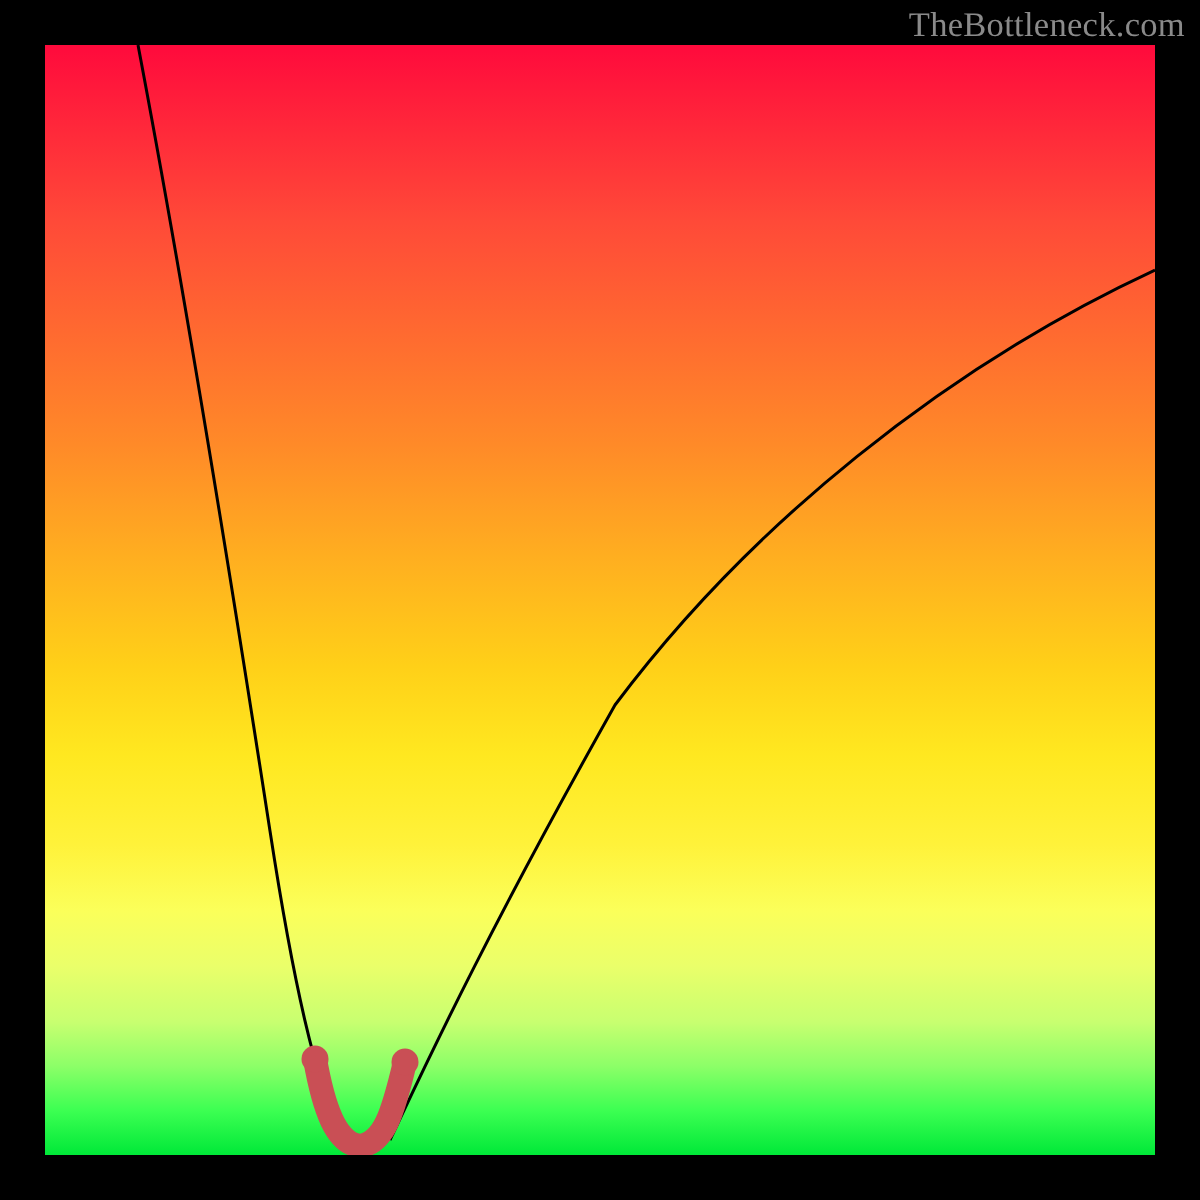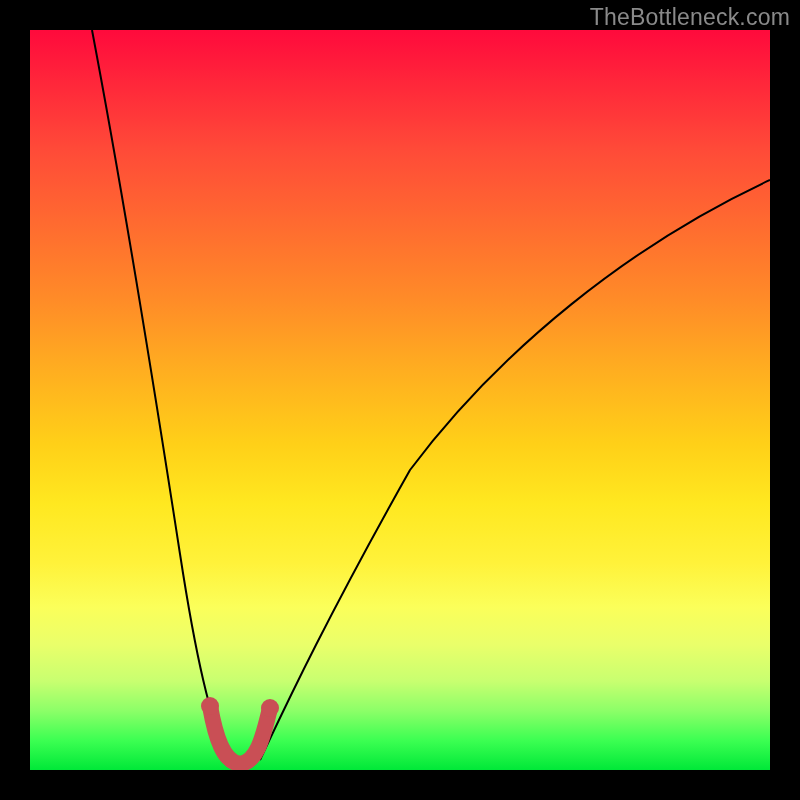--- a/index.html
+++ b/index.html
@@ -9,20 +9,21 @@
     height: 800px;
     background: #000000;
     overflow: hidden;
     font-family: Arial, Helvetica, sans-serif;
   }
   .stage {
     position: relative;
     width: 800px;
     height: 789px;
     background: #000000;
+    font-family: Liberation Serif, serif;
   }
   .plot {
     position: absolute;
     left: 30px;
     top: 30px;
     width: 740px;
     height: 740px;
     
     background: linear-gradient(to bottom,
       #ff0a3c 0%,

